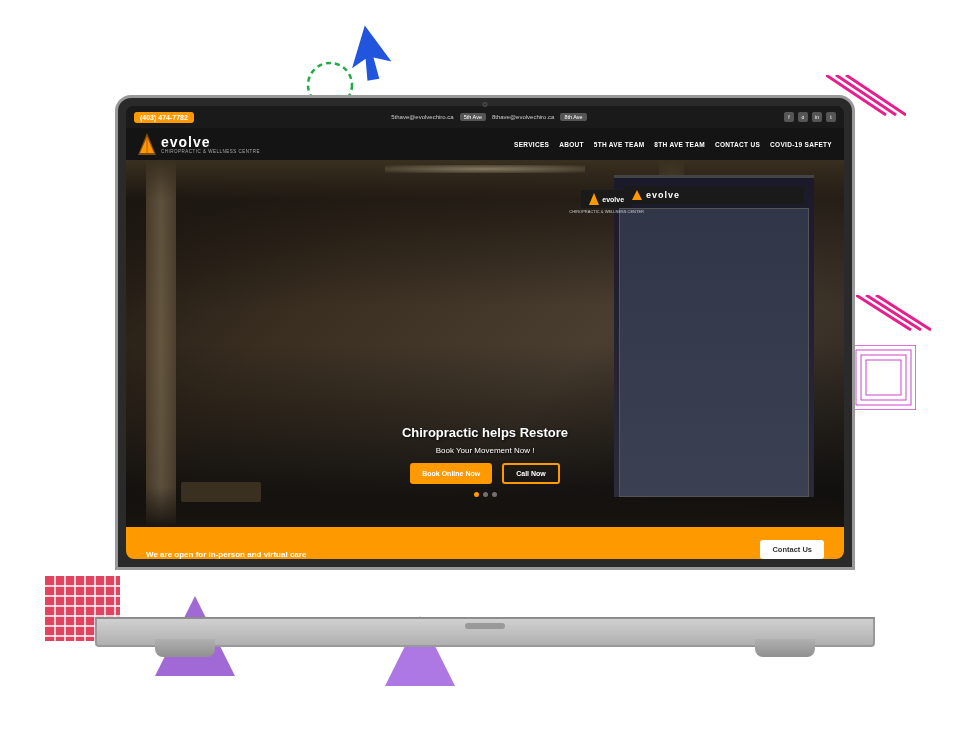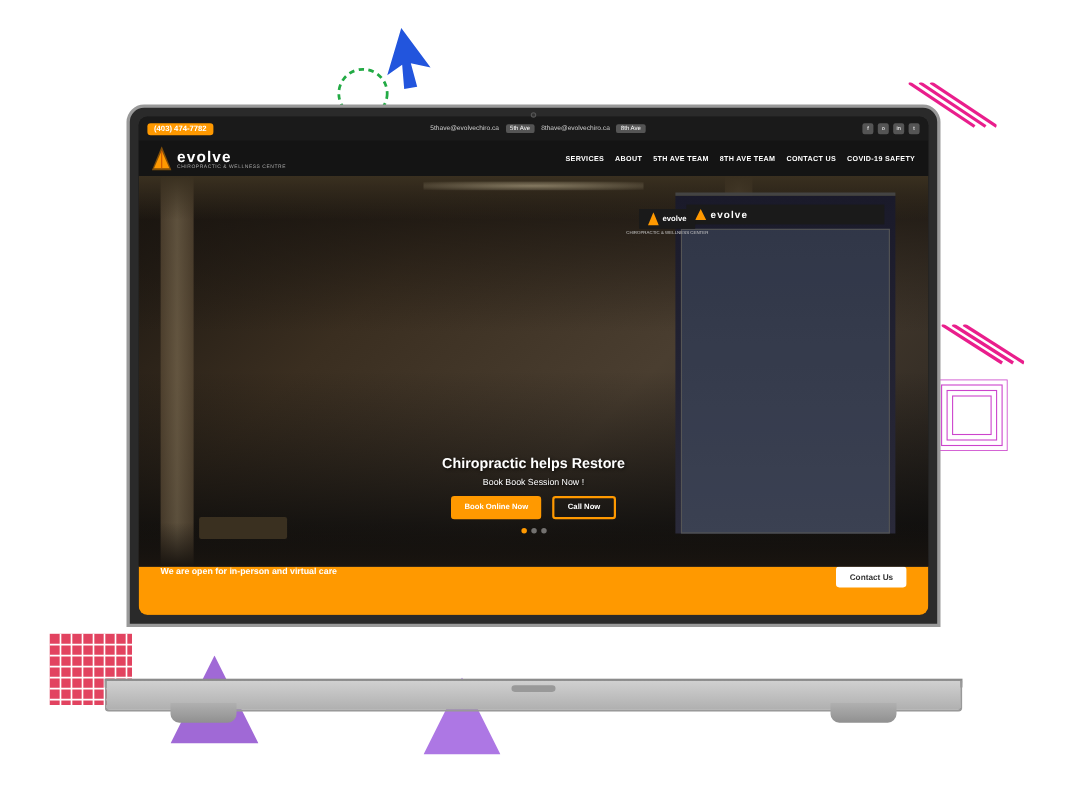--- a/index.html
+++ b/index.html
@@ -318,23 +318,23 @@
       background: rgba(255,255,255,0.4);
     }
 
     .dot.active {
       background: #f90;
     }
 
     
     .orange-banner {
       background: #f90;
-      height: 44px;
-      display: flex;
-      align-items: flex-start;
+      height: 32px;
+      display: flex;
+      align-items: flex-end;
       justify-content: space-between;
       padding: 0 20px;
       flex-shrink: 0;
     }
 
     .banner-text {
       color: #fff;
       font-size: 8px;
       font-weight: 600;
     }
@@ -559,21 +559,21 @@
             </div>
             <div style="color:#ccc;font-size:4px;margin-top:1px;">CHIROPRACTIC &amp; WELLNESS CENTER</div>
           </div>
 
           <div style="position:absolute;top:5px;left:50%;transform:translateX(-50%);width:200px;height:8px;background:radial-gradient(ellipse,rgba(255,240,200,0.4) 0%,transparent 100%);"></div>
 
           <div class="hero-content">
             <div class="hero-title">
               <span>Chiropractic helps Restore</span><br>
             </div>
-            <div class="hero-subtitle">Book Book Session Now !</div>
+            <div class="hero-subtitle">Book Your Movement Now !</div>
             <div class="hero-buttons">
               <button class="btn-orange">Book Online Now</button>
               <button class="btn-outline">Call Now</button>
             </div>
             <div class="hero-dots">
               <div class="dot active"></div>
               <div class="dot"></div>
               <div class="dot"></div>
             </div>
           </div>

